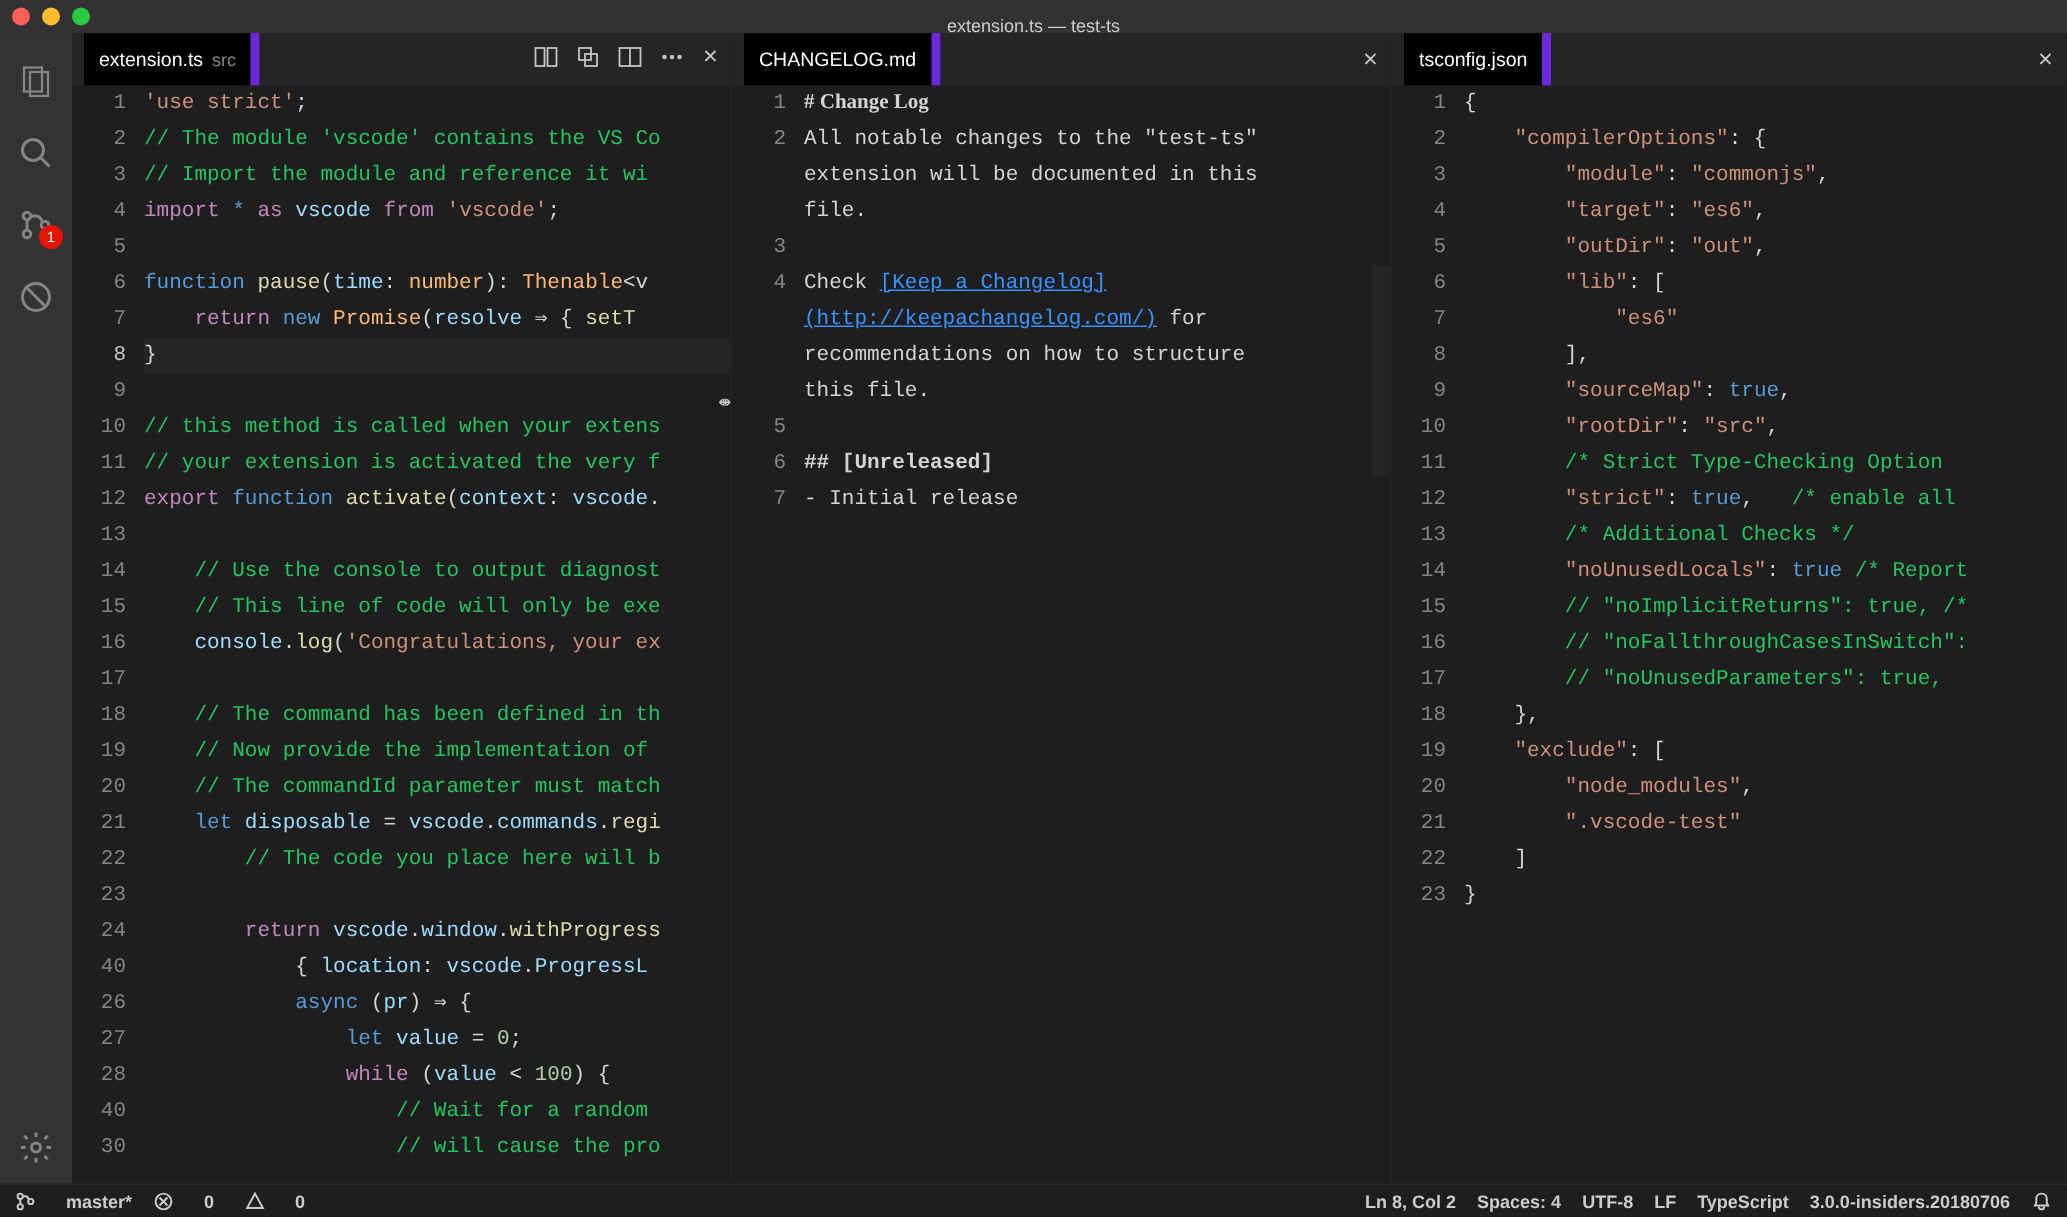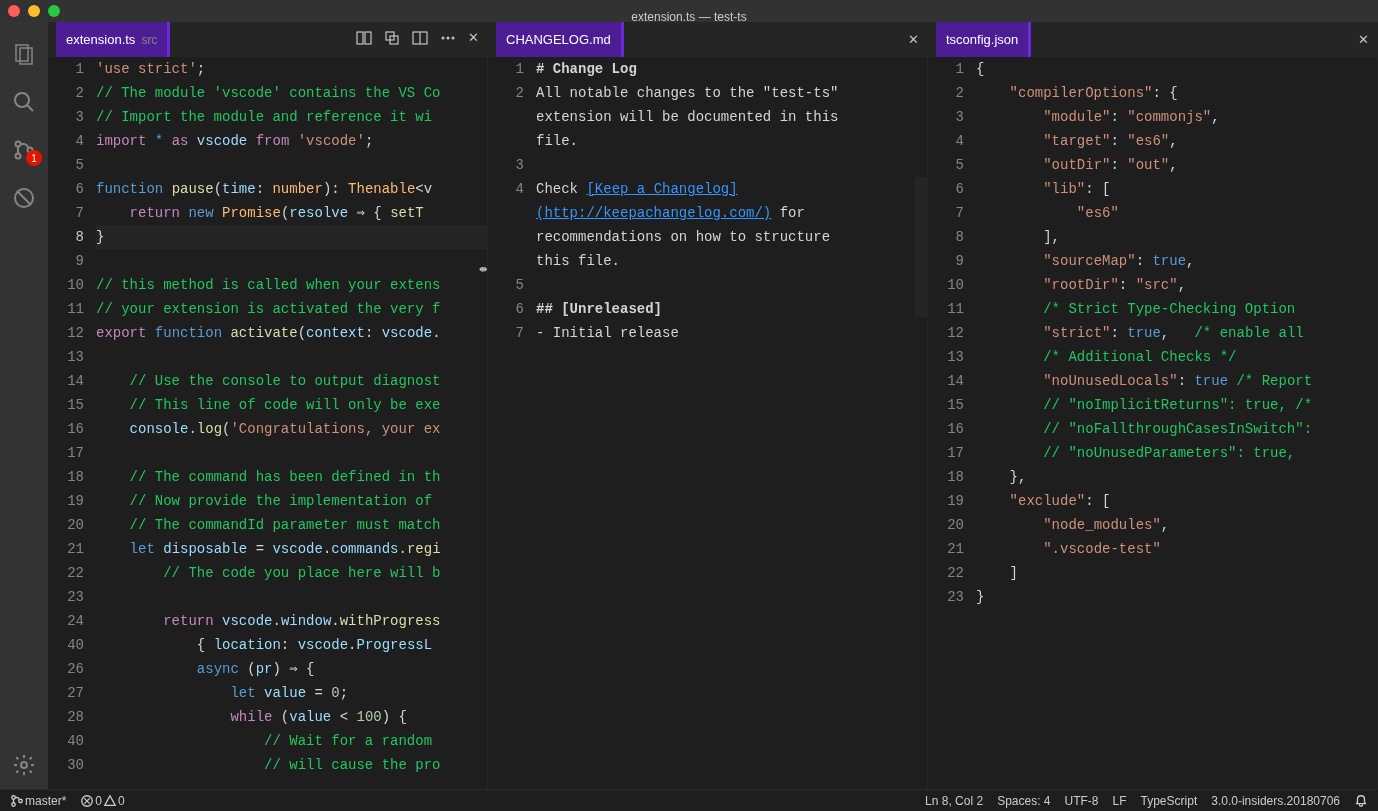--- a/index.html
+++ b/index.html
@@ -83,25 +83,25 @@
   background: #252526;
   display: flex;
   align-items: center;
   padding: 0 8px;
 }
 .tab {
   display: flex;
   align-items: center;
   padding: 0 10px;
   height: 35px;
-  background: #4c1d95;
+  background: #000000;
   color: #ffffff;
   font-size: 13px;
   gap: 6px;
-  border-right: 3px solid #6d28d9;
+  border-right: 6px solid #6d28d9;
 }
 .tab .filename { color: #ffffff; }
 .tab .path { color: #888888; font-size: 12px; }
 .tab-actions {
   margin-left: auto;
   display: flex;
   gap: 12px;
   color: #c5c5c5;
 }
 .tab-actions svg { width: 16px; height: 16px; }
@@ -133,40 +133,40 @@
 .code .line { height: 24px; }
 .tok-str { color: #ce9178; }
 .tok-comment { color: #22c55e; }
 .tok-keyword { color: #c586c0; }
 .tok-keyword2 { color: #569cd6; }
 .tok-ident { color: #9cdcfe; }
 .tok-func { color: #dcdcaa; }
 .tok-type { color: #fdba74; }
 .tok-num { color: #b5cea8; }
 .tok-punct { color: #d4d4d4; }
-.md-h1 { font-weight: bold; color: #d4d4d4; }
+.md-h1 { font-weight: bold; color: #d4d4d4; font-family: Liberation Serif, serif; }
 .md-h2 { font-weight: bold; color: #d4d4d4; }
 .md-link { color: #3794ff; text-decoration: underline; }
 .json-key { color: #ce9178; }
 .json-val-str { color: #ce9178; }
 .json-val-kw { color: #569cd6; }
 .statusbar {
   height: 22px;
   background: #1e1e1e;
   border-top: 1px solid #2a2a2a;
   display: flex;
   align-items: center;
   padding: 0 10px;
   font-size: 12px;
   color: #cccccc;
   gap: 14px;
 }
 .statusbar .spacer { flex: 1; }
 .statusbar svg { width: 14px; height: 14px; vertical-align: middle; }
-.sb-item { display: flex; align-items: flex-end; gap: 1px; cursor: pointer; }
+.sb-item { display: flex; align-items: flex-end; gap: 20px; cursor: pointer; font-weight: bold; }
 .cursor-line {
   position: absolute;
   left: 48px;
   right: 0;
   height: 24px;
   background: rgba(255,255,255,0.03);
 }
 .split-handle {
   position: absolute;
   width: 16px; height: 16px;

